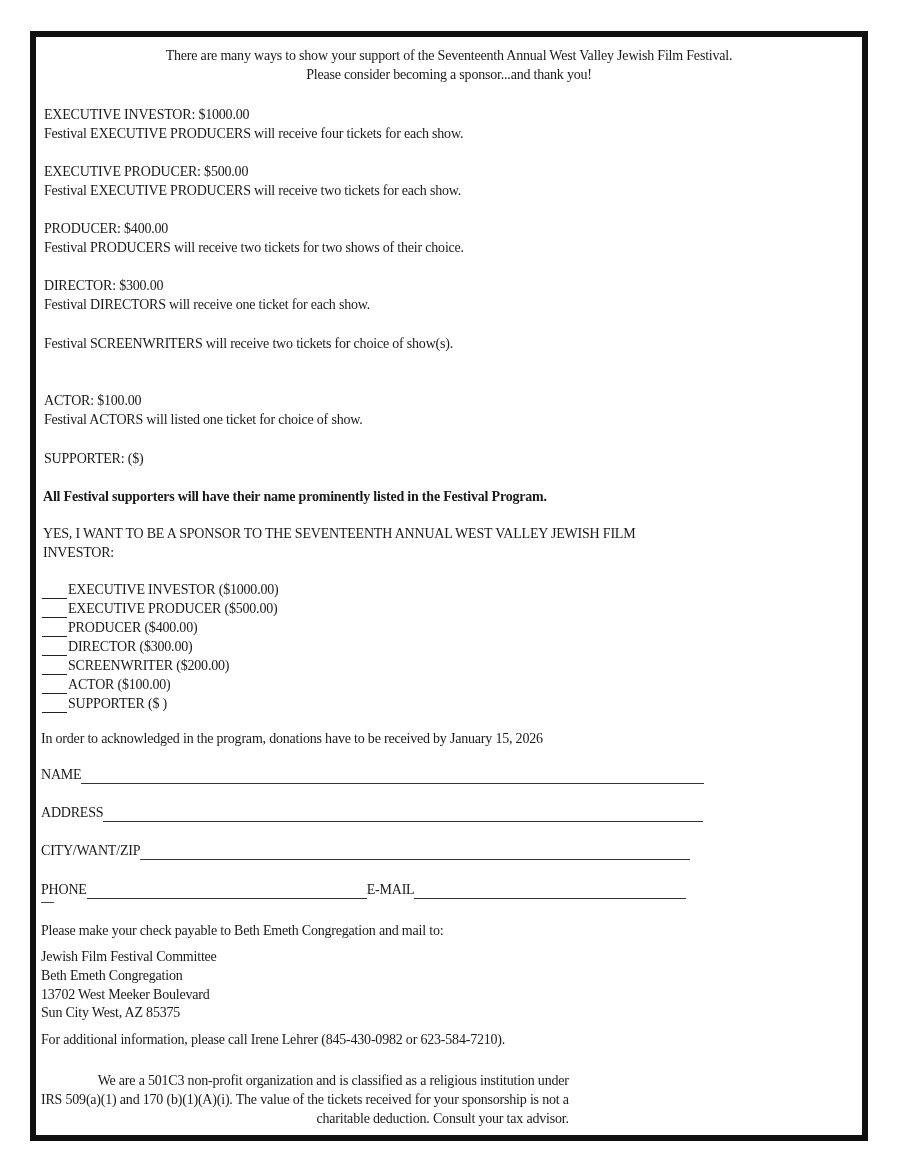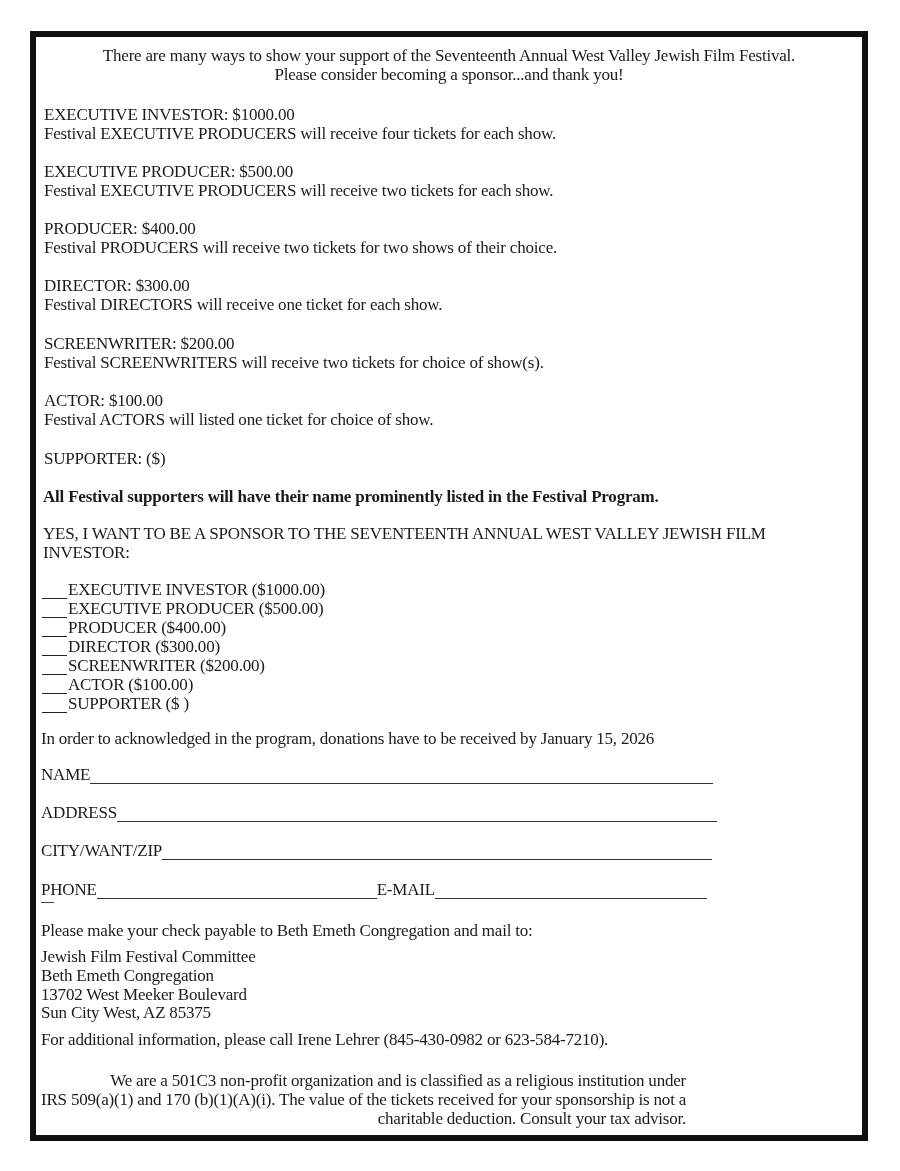--- a/index.html
+++ b/index.html
@@ -1,20 +1,20 @@
 <!DOCTYPE html>
 <html><head>
 <meta charset="utf-8">
 <style>
   html, body { margin: 0; padding: 0; background: #ffffff; }
   body { width: 900px; height: 1171px; position: relative; overflow: hidden;
          font-family: "Liberation Serif", "DejaVu Serif", serif; color: #1a1a1a; }
   .frame { position: absolute; left: 30px; top: 31px; width: 826px; height: 1098px;
            border: 6px solid #111; background: #fff; }
-  .content { position: absolute; left: 8px; top: 0; right: 8px; font-size: 17px; line-height: 19px; letter-spacing: -0.2px; }
+  .content { position: absolute; left: 8px; top: 0; right: 8px; font-size: 14px; line-height: 19px; letter-spacing: -0.2px; }
   .intro { text-align: center; margin-top: 9px; }
   .block { position: absolute; left: 0; }
   .bold { font-weight: bold; }
   .chk-row { display: flex; align-items: flex-end; height: 19px; }
   .chk-line { display: inline-block; width: 25px; border-bottom: 1.3px solid #222; height: 15px; margin-right: 1px; }
   .field-row { display: flex; align-items: flex-end; height: 22px; }
   .field-label { white-space: nowrap; }
   .field-line { display: inline-block; border-bottom: 1.3px solid #333; height: 15px; }
 </style>
 </head>
@@ -38,21 +38,20 @@
     </div>
     <div class="block" style="top:182px;">
       <div>PRODUCER:  $400.00</div>
       <div>Festival PRODUCERS will receive two tickets for two shows of their choice.</div>
     </div>
     <div class="block" style="top:239px;">
       <div>DIRECTOR:  $300.00</div>
       <div>Festival DIRECTORS will receive one ticket for each show.</div>
     </div>
     <div class="block" style="top:297px;">
-      <div>SCREENWRITER:  $200.00</div>
       <div>Festival SCREENWRITERS will receive two tickets for choice of show(s).</div>
     </div>
     <div class="block" style="top:354px;">
       <div>ACTOR: $100.00</div>
       <div>Festival ACTORS will listed one ticket for choice of show.</div>
     </div>
     <div class="block" style="top:412px;">
       <div>SUPPORTER: ($)</div>
     </div>
 

